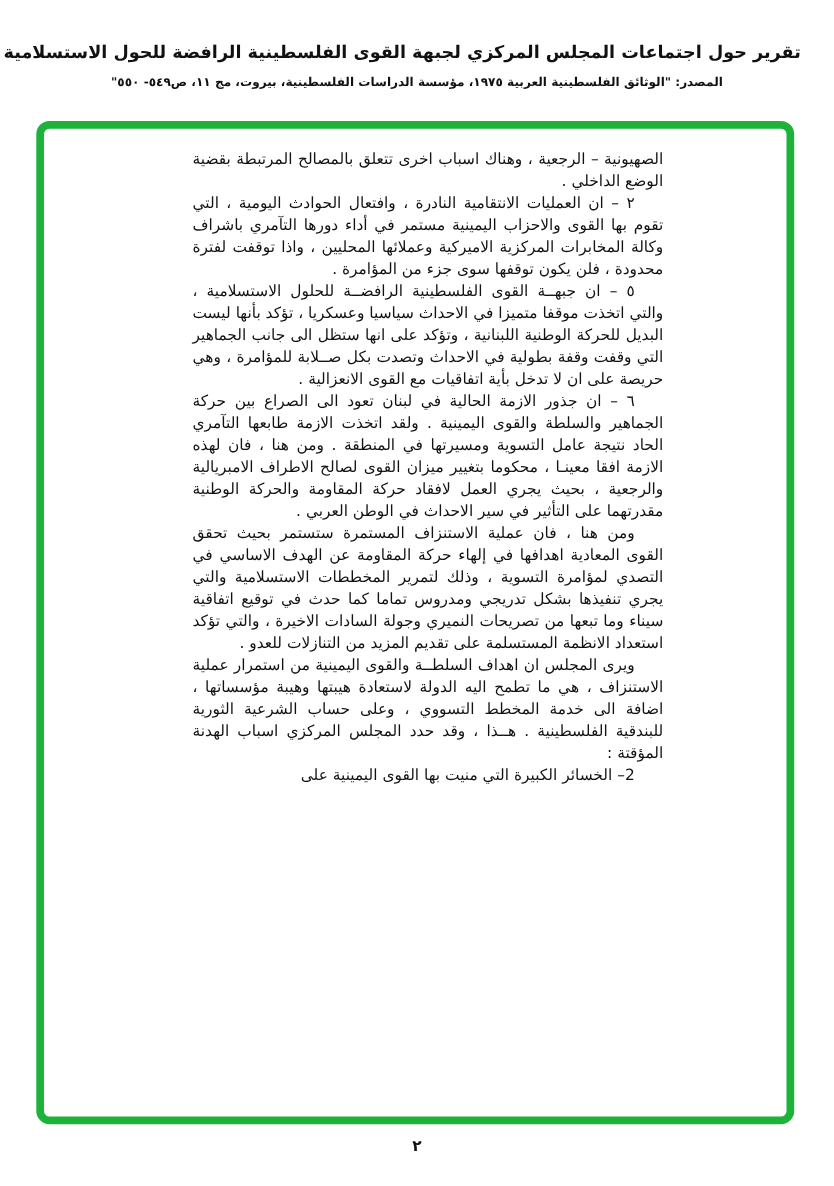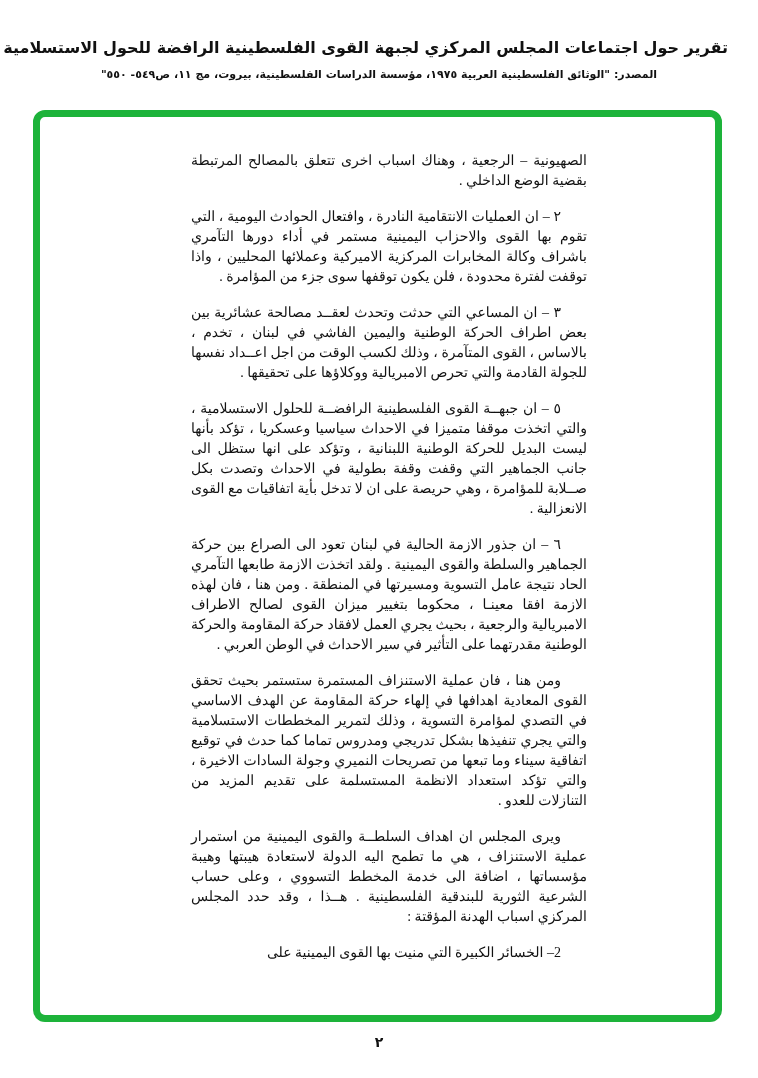--- a/index.html
+++ b/index.html
@@ -51,23 +51,22 @@
     position: absolute;
     top: 18px;
     right: 112px;
     width: 428px;
     direction: rtl;
     font-size: 14px;
     line-height: 20px;
     text-align: justify;
   }
   .para {
-    margin: 16px;
+    margin: 0;
     padding: 0;
-    font-family: Liberation Serif, serif;
   }
   .para.indent {
     text-indent: 26px;
   }
   .page-number {
     position: absolute;
     top: 1034px;
     left: 0;
     width: 758px;
     text-align: center;
@@ -81,21 +80,20 @@
 <div class="page-header">
   <div class="doc-title">تقرير حول اجتماعات المجلس المركزي لجبهة القوى الفلسطينية الرافضة للحول الاستسلامية حول أحداث لبنان</div>
   <div class="doc-source">المصدر: "الوثائق الفلسطينية العربية ١٩٧٥، مؤسسة الدراسات الفلسطينية، بيروت، مج ١١، ص٥٤٩- ٥٥٠"</div>
 </div>
 
 <div class="green-frame">
   <div class="body-text">
 
   <p class="para">الصهيونية – الرجعية ، وهناك اسباب اخرى تتعلق بالمصالح المرتبطة بقضية الوضع الداخلي .</p>
       <p class="para indent">٢ – ان العمليات الانتقامية النادرة ، وافتعال الحوادث اليومية ، التي تقوم بها القوى والاحزاب اليمينية مستمر في أداء دورها التآمري باشراف وكالة المخابرات المركزية الاميركية وعملائها المحليين ، واذا توقفت لفترة محدودة ، فلن يكون توقفها سوى جزء من المؤامرة .</p>
-      <p class="para indent">٣ – ان المساعي التي حدثت وتحدث لعقــد مصالحة عشائرية بين بعض اطراف الحركة الوطنية واليمين الفاشي في لبنان ، تخدم ، بالاساس ، القوى المتآمرة ، وذلك لكسب الوقت من اجل اعــداد نفسها للجولة القادمة والتي تحرص الامبريالية ووكلاؤها على تحقيقها .</p>
       <p class="para indent">٥ – ان جبهــة القوى الفلسطينية الرافضــة للحلول الاستسلامية ، والتي اتخذت موقفا متميزا في الاحداث سياسيا وعسكريا ، تؤكد بأنها ليست البديل للحركة الوطنية اللبنانية ، وتؤكد على انها ستظل الى جانب الجماهير التي وقفت وقفة بطولية في الاحداث وتصدت بكل صــلابة للمؤامرة ، وهي حريصة على ان لا تدخل بأية اتفاقيات مع القوى الانعزالية .</p>
       <p class="para indent">٦ – ان جذور الازمة الحالية في لبنان تعود الى الصراع بين حركة الجماهير والسلطة والقوى اليمينية . ولقد اتخذت الازمة طابعها التآمري الحاد نتيجة عامل التسوية ومسيرتها في المنطقة . ومن هنا ، فان لهذه الازمة افقا معينـا ، محكوما بتغيير ميزان القوى لصالح الاطراف الامبريالية والرجعية ، بحيث يجري العمل لافقاد حركة المقاومة والحركة الوطنية مقدرتهما على التأثير في سير الاحداث في الوطن العربي .</p>
       <p class="para indent">ومن هنا ، فان عملية الاستنزاف المستمرة ستستمر بحيث تحقق القوى المعادية اهدافها في إلهاء حركة المقاومة عن الهدف الاساسي في التصدي لمؤامرة التسوية ، وذلك لتمرير المخططات الاستسلامية والتي يجري تنفيذها بشكل تدريجي ومدروس تماما كما حدث في توقيع اتفاقية سيناء وما تبعها من تصريحات النميري وجولة السادات الاخيرة ، والتي تؤكد استعداد الانظمة المستسلمة على تقديم المزيد من التنازلات للعدو .</p>
       <p class="para indent">ويرى المجلس ان اهداف السلطــة والقوى اليمينية من استمرار عملية الاستنزاف ، هي ما تطمح اليه الدولة لاستعادة هيبتها وهيبة مؤسساتها ، اضافة الى خدمة المخطط التسووي ، وعلى حساب الشرعية الثورية للبندقية الفلسطينية . هــذا ، وقد حدد المجلس المركزي اسباب الهدنة المؤقتة :</p>
       <p class="para indent">2– الخسائر الكبيرة التي منيت بها القوى اليمينية على</p>
     </div>
 </div>
 
 <div class="page-number">٢</div>
 

